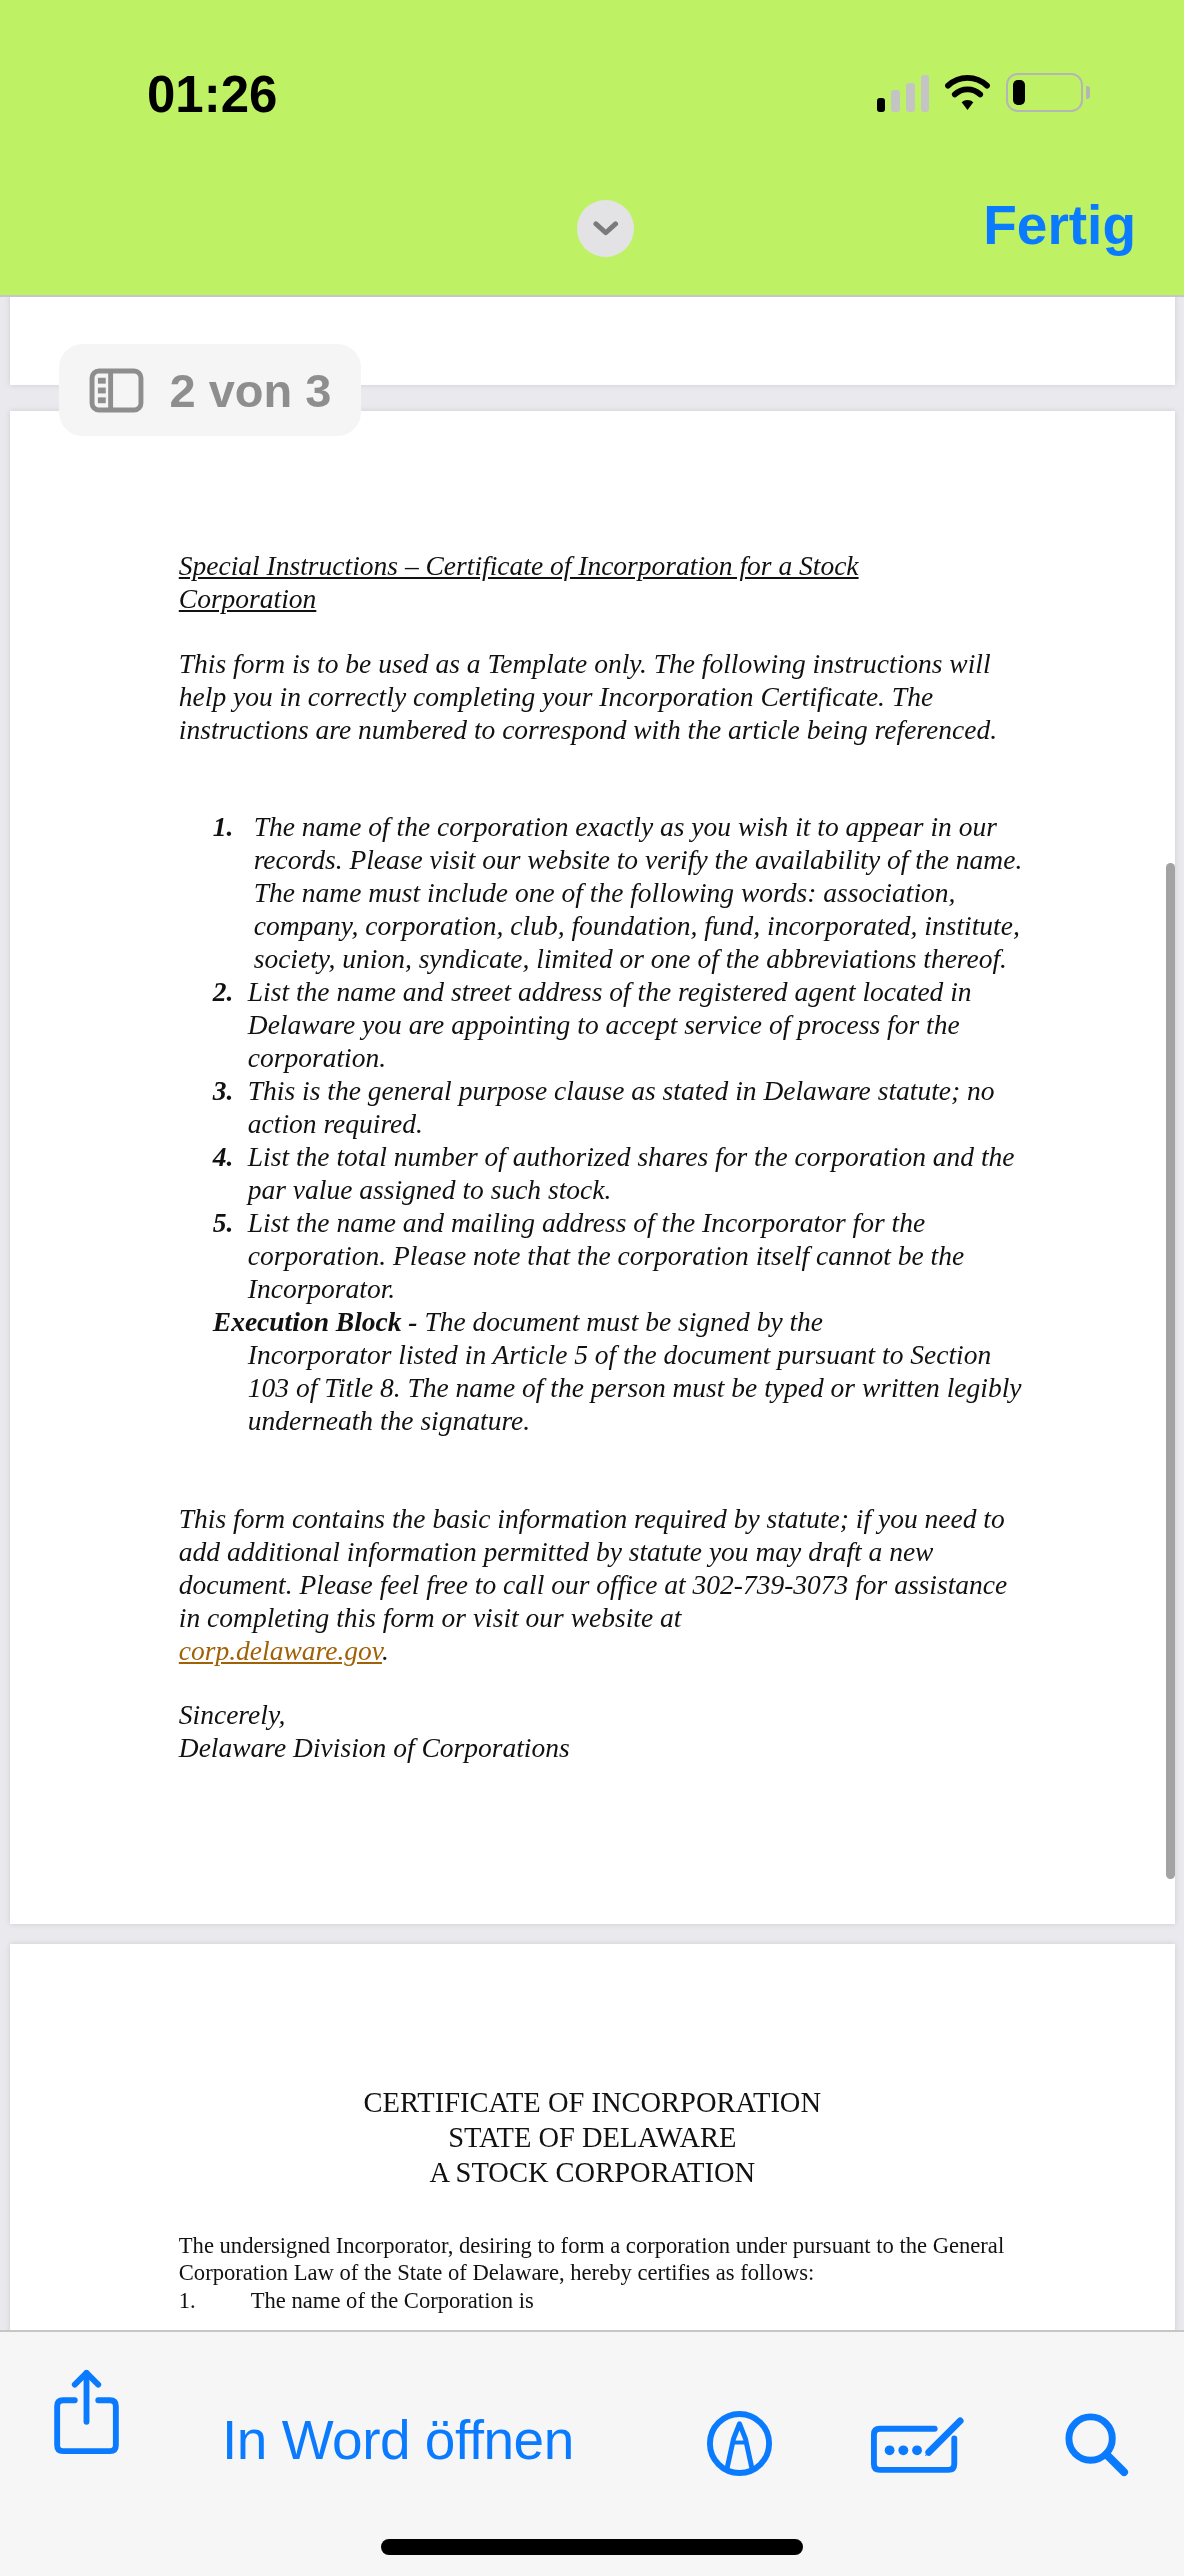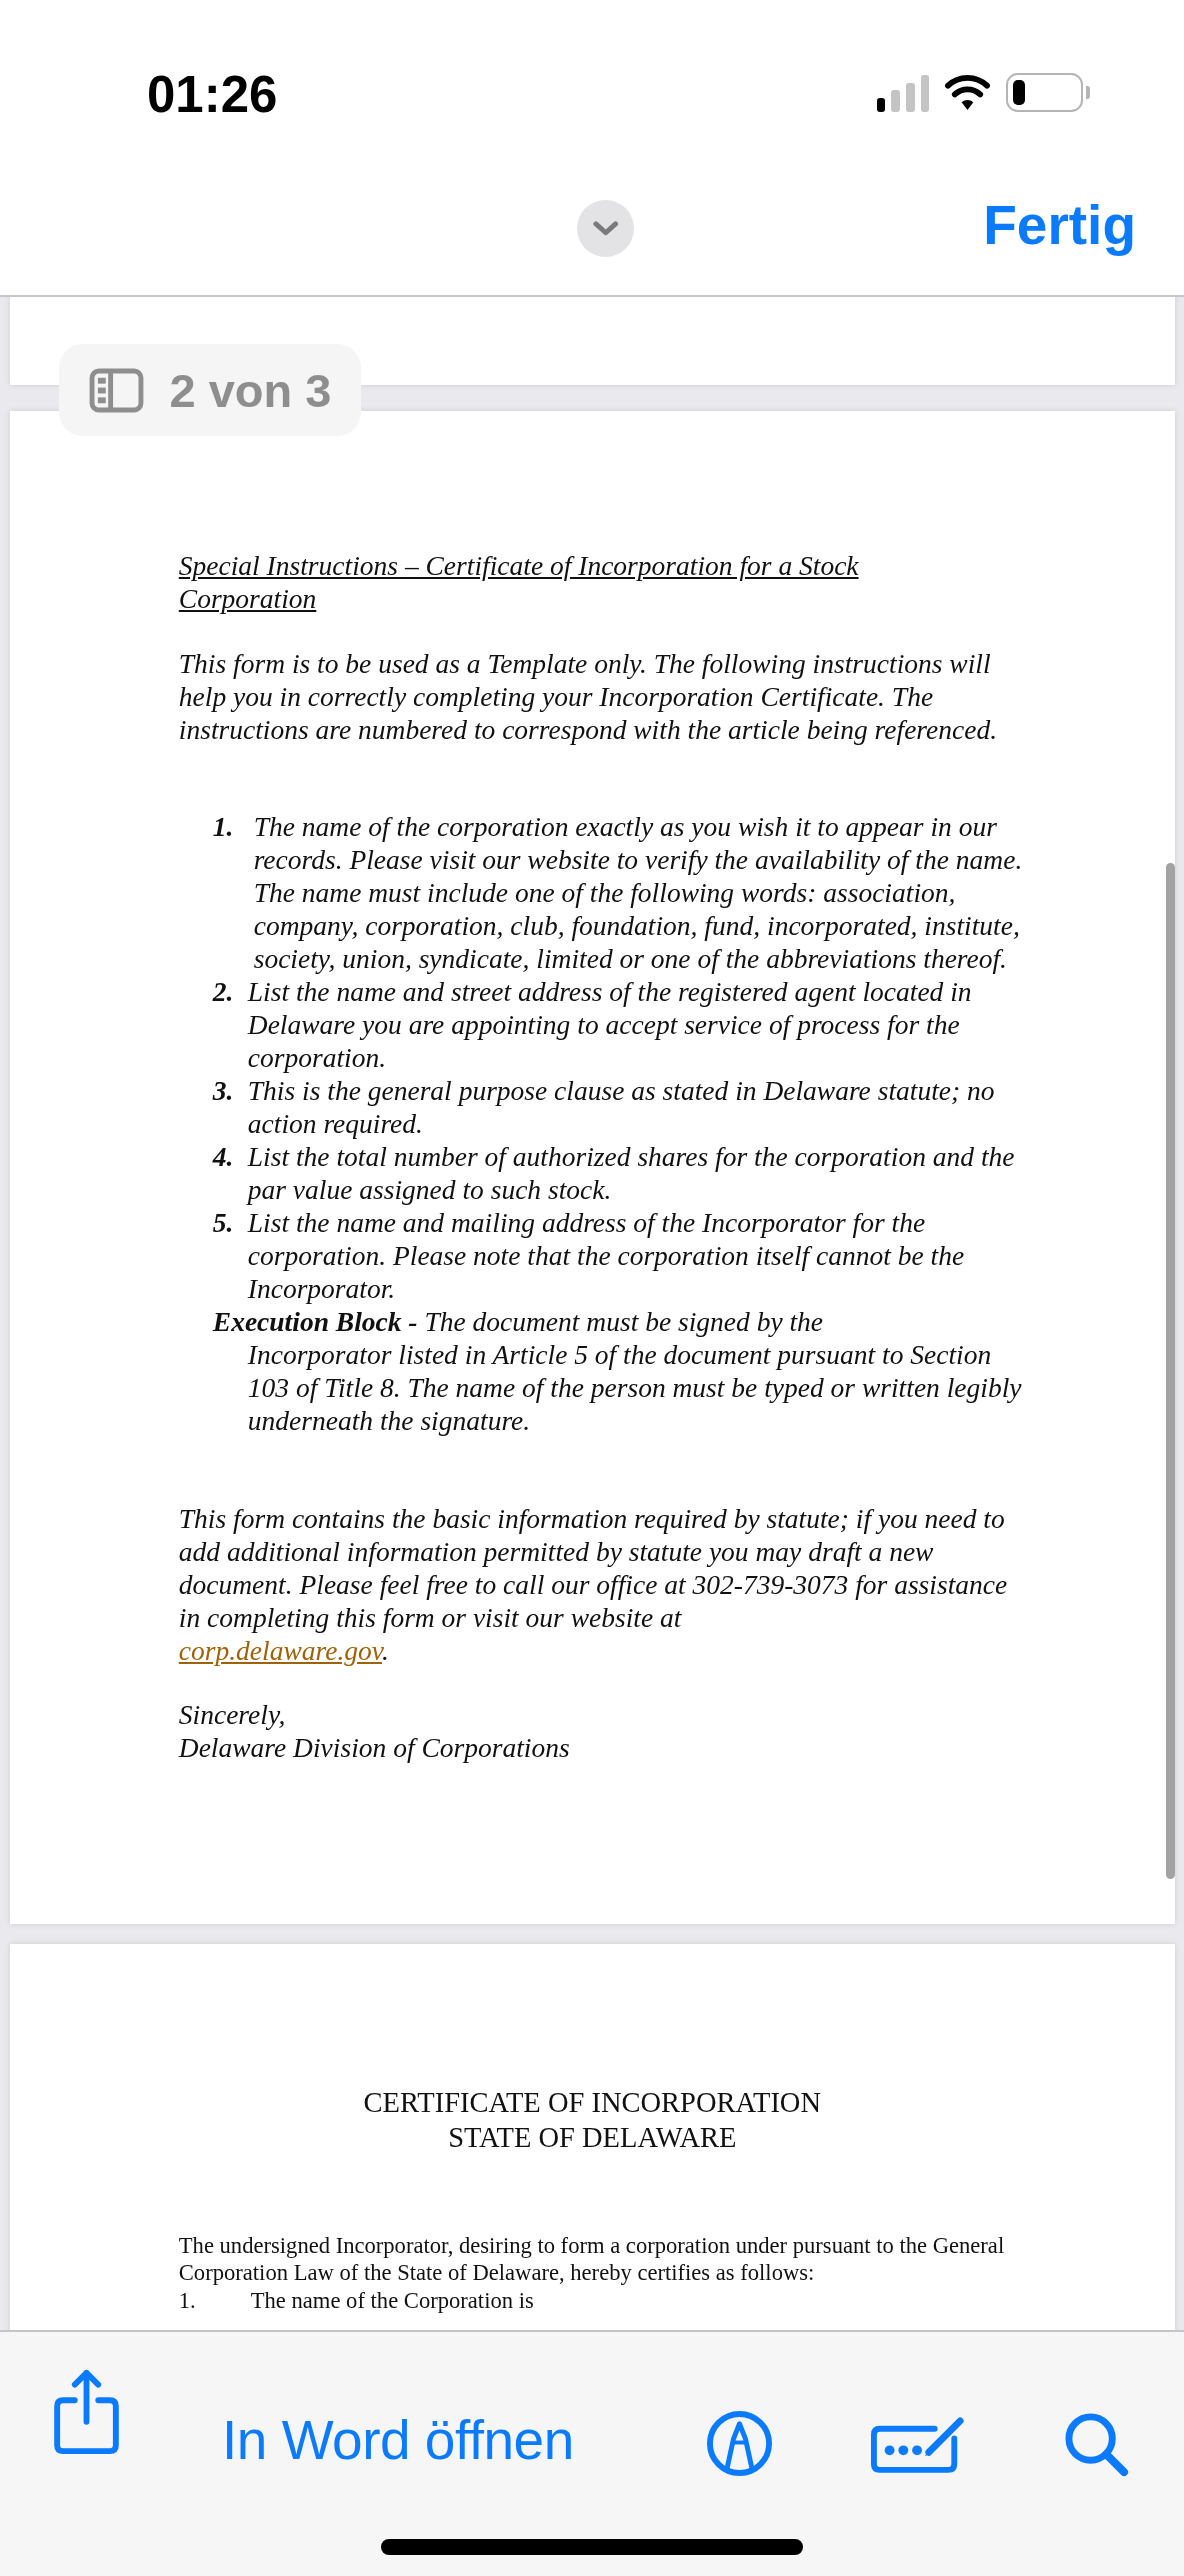--- a/index.html
+++ b/index.html
@@ -1,20 +1,20 @@
 <!DOCTYPE html>
 <html><head>
 <meta charset="utf-8">
 <style>
   * { box-sizing: border-box; margin: 0; padding: 0; }
   html, body { width: 1185px; height: 2576px; overflow: hidden; background: #e9e9ee; }
   body { position: relative; font-family: "Liberation Sans", sans-serif; }
 
   
-  .topbar { position: absolute; left: 0; top: 0; width: 1185px; height: 297px; background: #ffffff; border-bottom: 2px solid #c6c6c8; z-index: 10; }
+  .topbar { position: absolute; left: 0; top: 0; width: 1185px; height: 297px; background: #bef264; border-bottom: 2px solid #c6c6c8; z-index: 10; }
   .time { position: absolute; left: 147px; top: 65px; font-size: 51px; font-weight: 700; color: #000; letter-spacing: 0; }
   .status-icons { position: absolute; right: 102px; top: 71px; height: 43px; display: flex; align-items: center; gap: 13.8px; }
   .signal { display: flex; align-items: flex-end; gap: 5.9px; height: 39px; }
   .signal span { width: 8.8px; border-radius: 2.9px; background: #c4c4c4; display: block; }
   .signal span.on { background: #000; }
   .battery { width: 77px; height: 39px; border: 2.9px solid #b5b5b5; border-radius: 11.8px; position: relative; padding: 4.9px; }
   .battery .lvl { width: 11.8px; height: 100%; background: #000; border-radius: 4.9px; }
   .battery::after { content: ""; position: absolute; right: -8.8px; top: 10.8px; width: 3.9px; height: 12.8px; background: #b5b5b5; border-radius: 0 2.9px 2.9px 0; }
 
   .title-wrap { position: absolute; left: 0; right: 0; top: 187px; height: 83px; display: flex; justify-content: center; align-items: center; }
@@ -150,20 +150,21 @@
     <div class="pdf-text signoff">
       <span>Sincerely,</span><br>
       <span>Delaware Division of Corporations</span>
     </div>
   </div>
 
   <div class="page page-next pdf">
     <div class="next-title">
       <div>CERTIFICATE OF INCORPORATION</div>
       <div>STATE OF DELAWARE</div>
+      <div>A STOCK CORPORATION</div>
     </div>
     <div class="next-body">The undersigned Incorporator, desiring to form a corporation under pursuant to the General Corporation Law of the State of Delaware, hereby certifies as follows:</div>
     <div class="next-item">
       <span>1.</span>
       <span>The name of the Corporation is</span>
     </div>
   </div>
 
   <div class="scrollbar" style="top:566px"></div>
 </div>

